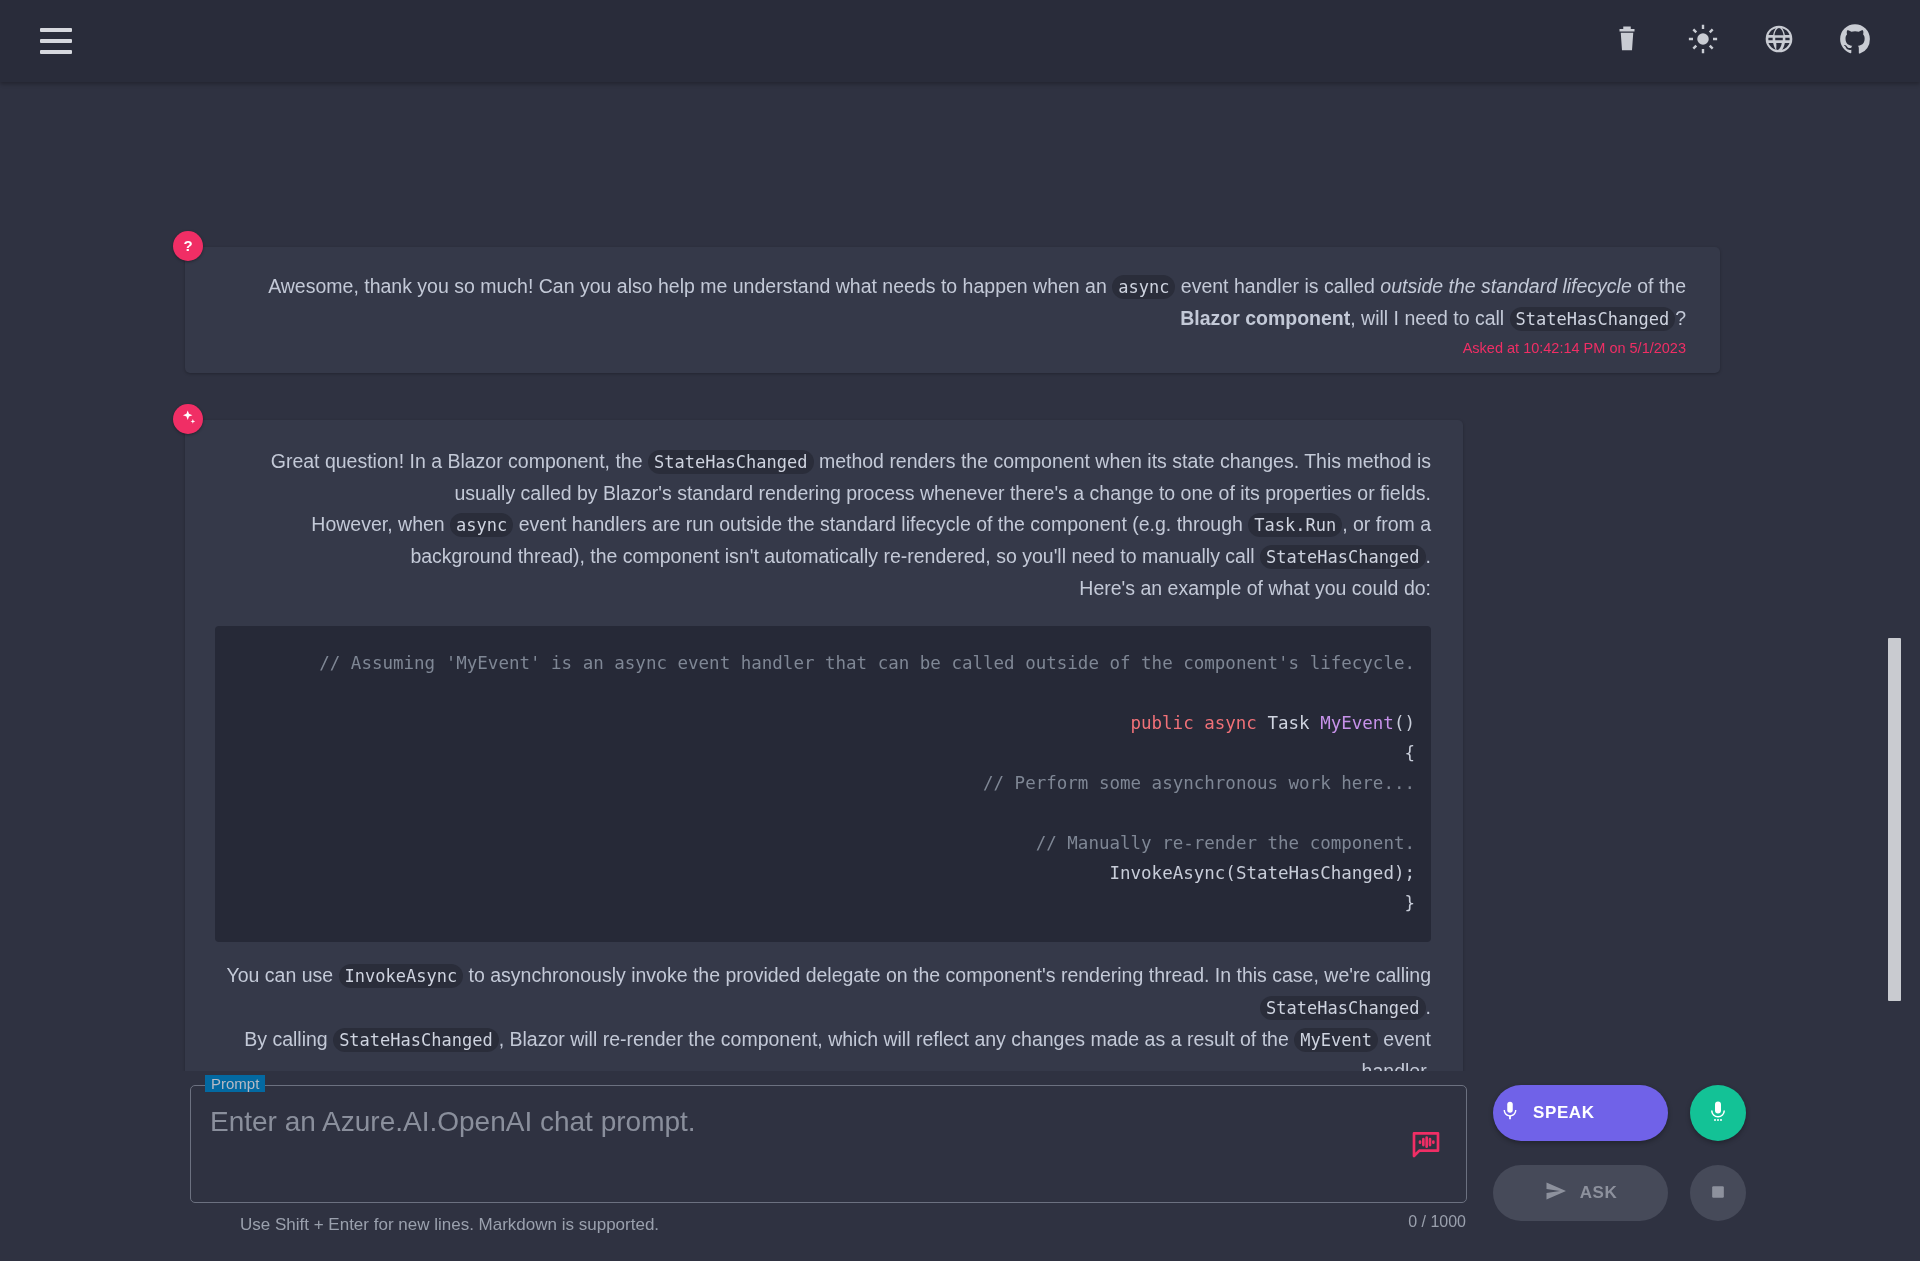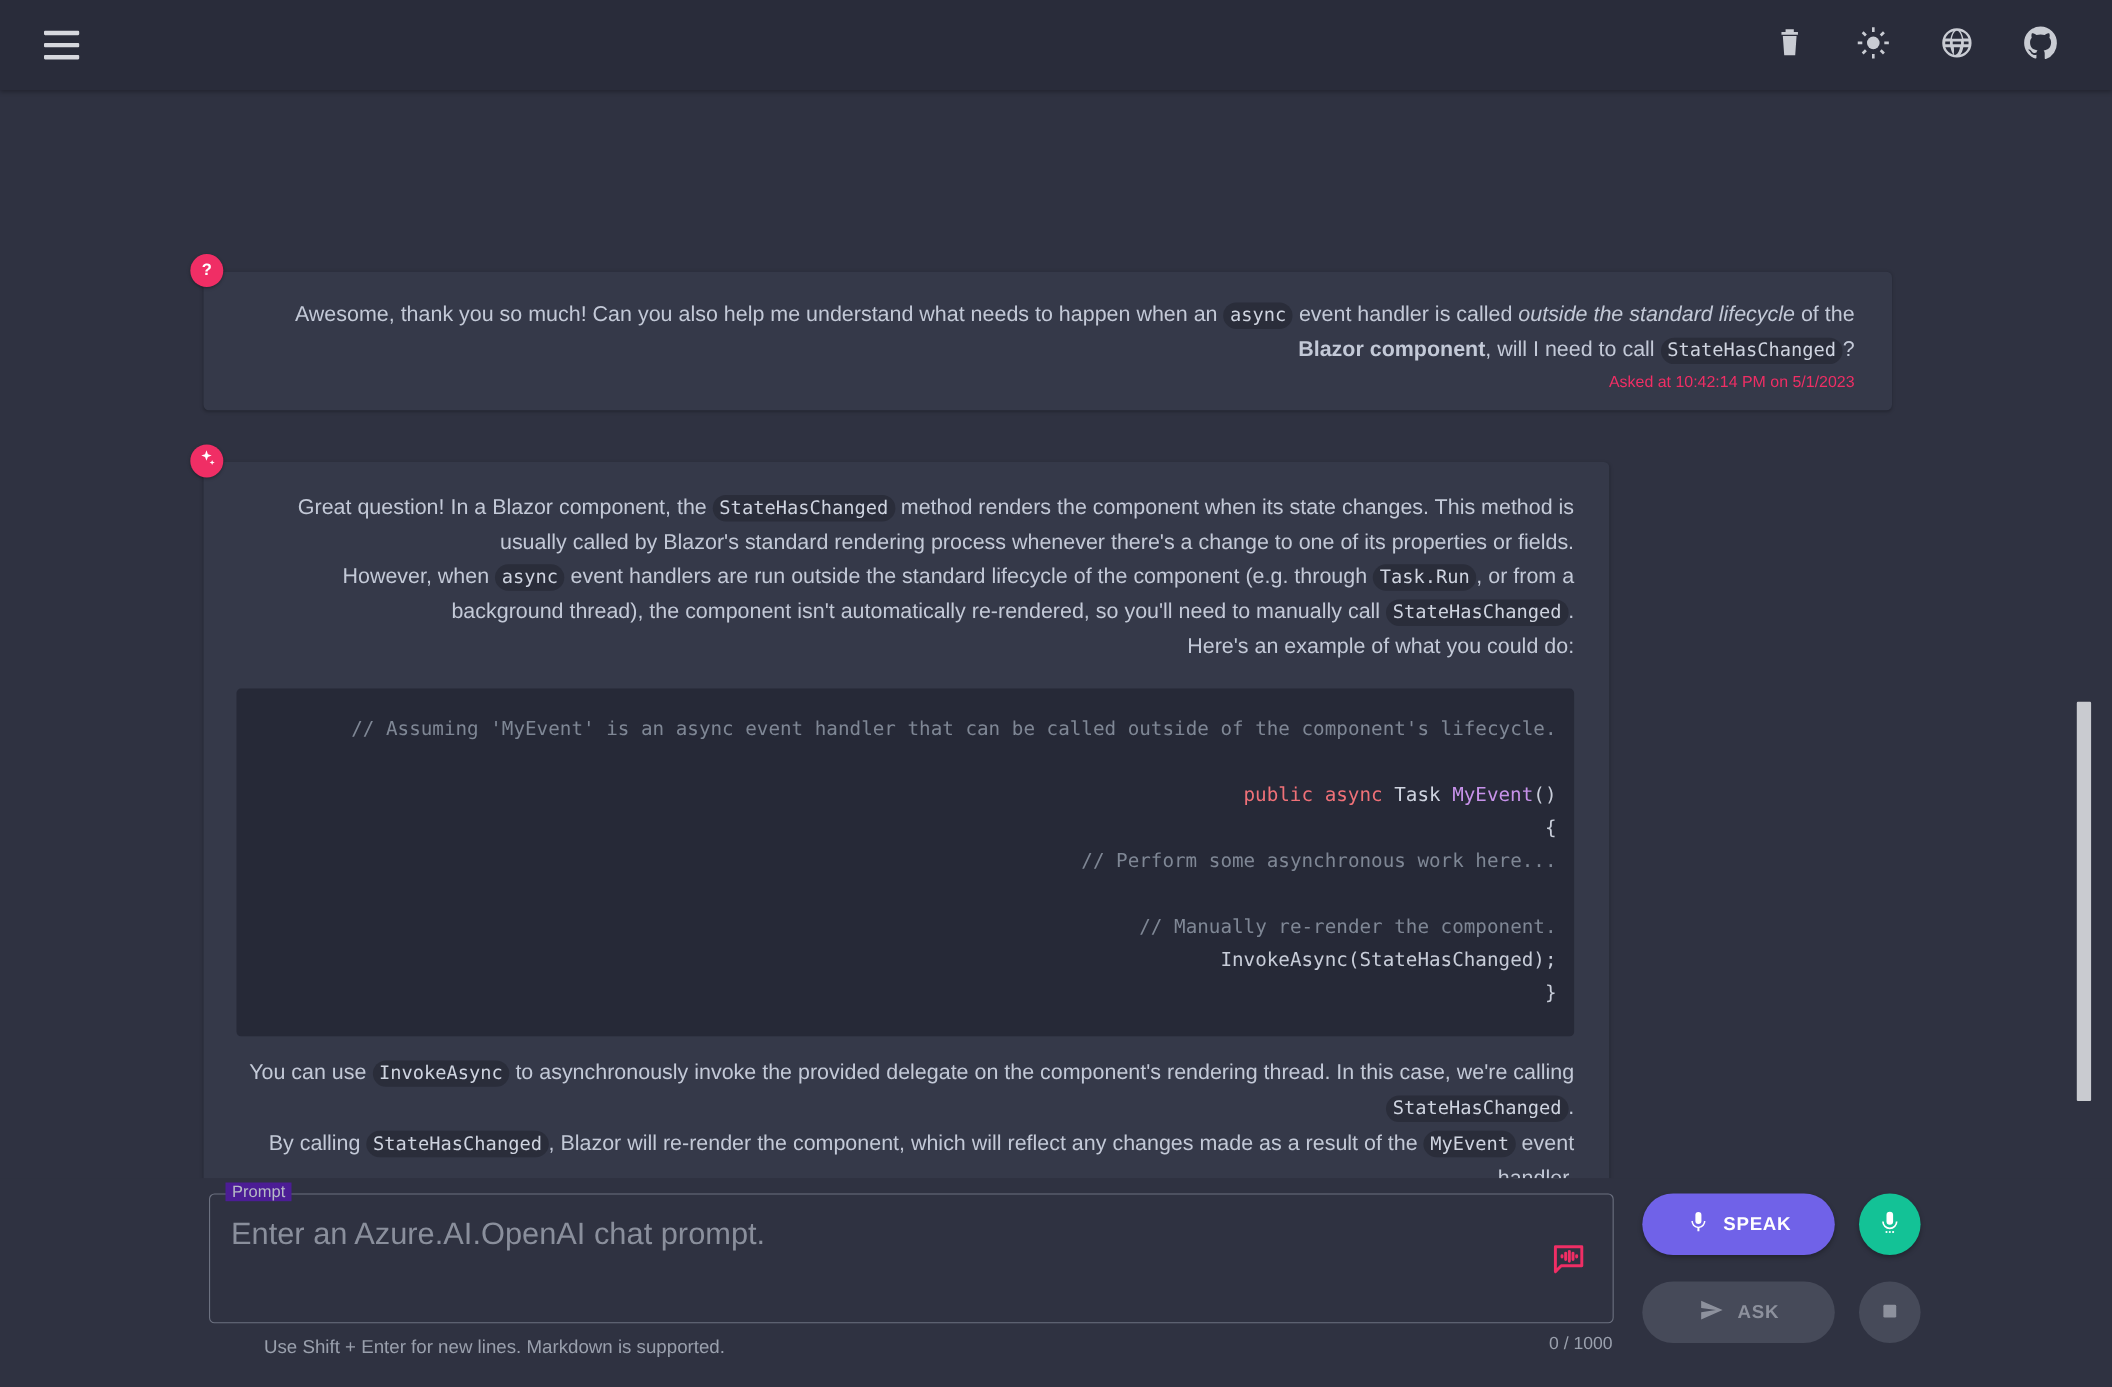--- a/index.html
+++ b/index.html
@@ -99,37 +99,37 @@
                      background: #c9cbd0; border-radius: 1px; cursor: pointer; }
 
   
   .bottom { position: absolute; left: 0; bottom: 0; width: 1920px; height: 190px; background: #2f3241; }
 
   .prompt-field {
     position: absolute; left: 190px; top: 14px; width: 1277px; height: 118px;
     border: 1px solid #6c7180; border-radius: 5px;
   }
   .prompt-legend {
-    position: absolute; left: 14px; top: -11px; background: #4c1d95;
+    position: absolute; left: 14px; top: -11px; background: #0369a1;
     padding: 0 6px; font-size: 15px; color: #b6bac5;
   }
   .prompt-placeholder {
     position: absolute; left: 19px; top: 20px; font-size: 28px; color: #8a8f9c;
   }
   .waveform-btn { position: absolute; right: 18px; top: 38px; width: 44px; height: 44px;
                   display: flex; align-items: center; justify-content: center; cursor: pointer; }
   .helper { position: absolute; left: 192px; top: 144px; font-size: 17px; color: #9aa0ad; margin-left: 48px; }
   .counter { position: absolute; left: 1380px; top: 142px; width: 86px; text-align: right;
              font-size: 16px; color: #9aa0ad; }
 
   .btn-speak {
     position: absolute; left: 1493px; top: 14px; width: 175px; height: 56px;
     border: none; border-radius: 28px; background: #7062e8; color: #ffffff;
     font-size: 17px; font-weight: bold; letter-spacing: .6px;
-    display: flex; align-items: center; justify-content: center; gap: 12px;
+    display: flex; align-items: center; gap: 12px;
     cursor: pointer; box-shadow: 0 2px 5px rgba(0,0,0,.3);
   }
   .btn-mic {
     position: absolute; left: 1690px; top: 14px; width: 56px; height: 56px;
     border: none; border-radius: 50%; background: #13c296;
     display: flex; align-items: center; justify-content: center; cursor: pointer;
     box-shadow: 0 2px 5px rgba(0,0,0,.3);
   }
   .btn-ask {
     position: absolute; left: 1493px; top: 94px; width: 175px; height: 56px;

